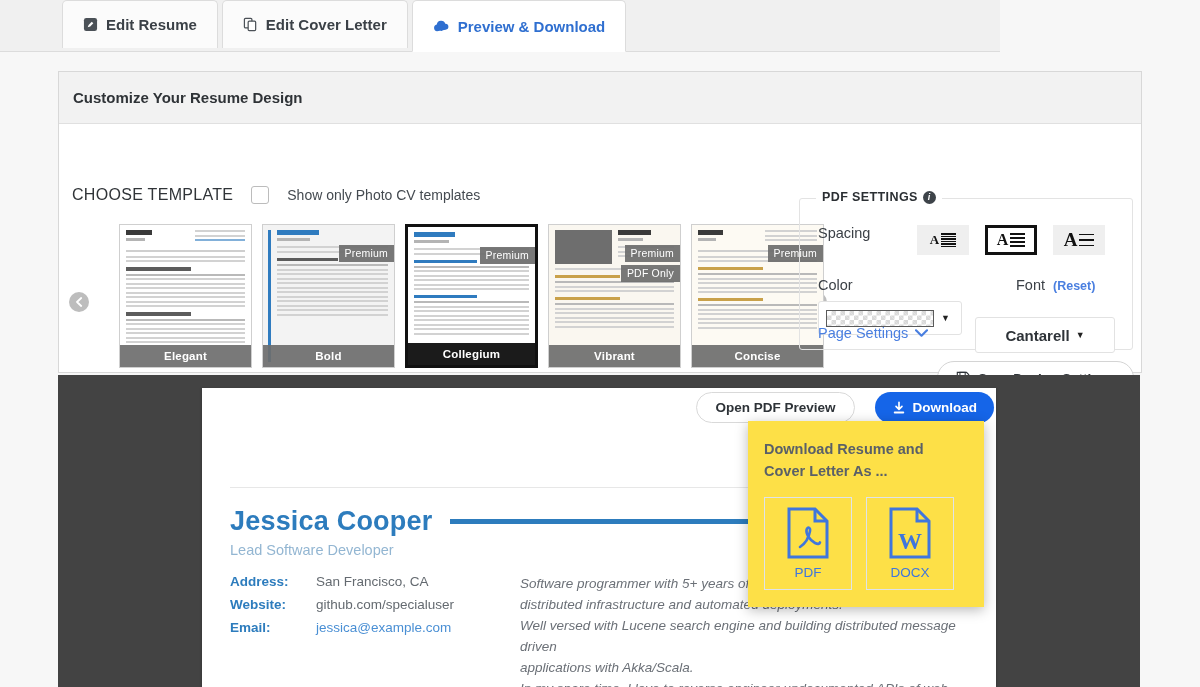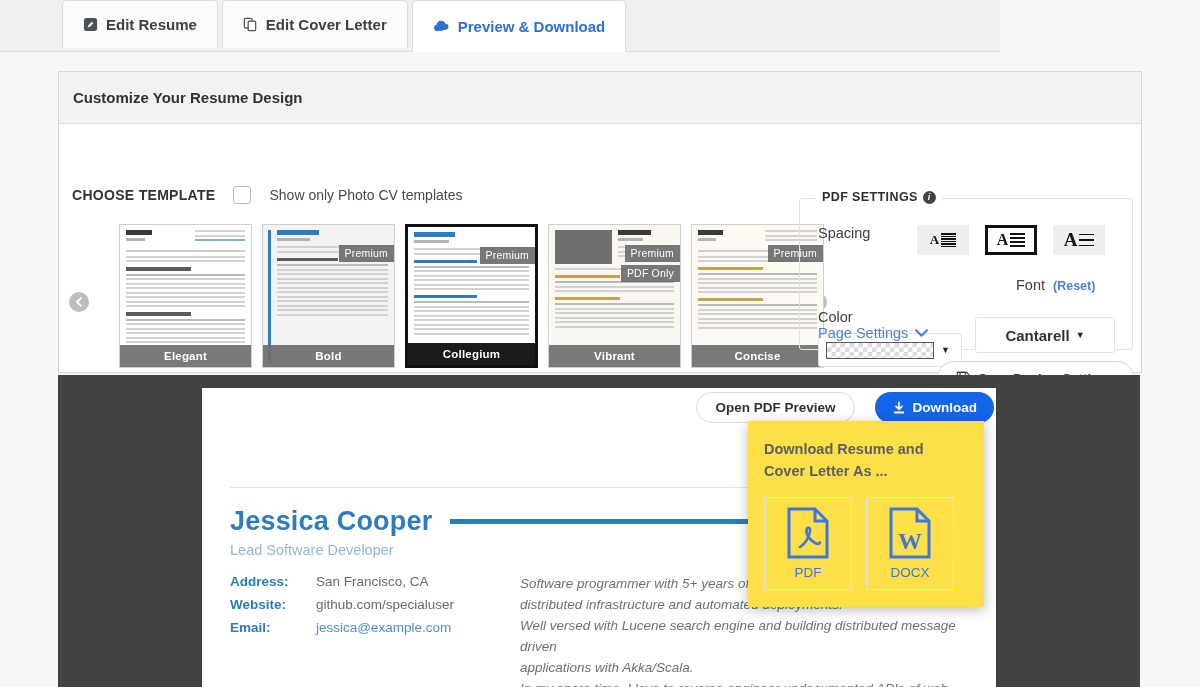--- a/index.html
+++ b/index.html
@@ -57,21 +57,21 @@
     display: flex; align-items: center; padding-left: 14px;
     font-size: 15px; font-weight: bold; color: #2f3337;
   }
   .panel-body { position: relative; height: 249px; }
 
   .choose-row {
     position: absolute; left: 13px; top: 62px;
     display: flex; align-items: center; gap: 18px;
   }
   .choose-label {
-    font-size: 14px; font-weight: bold; color: #303438; letter-spacing: .3px;
+    font-size: 16px; font-weight: normal; color: #303438; letter-spacing: .3px;
   }
   .chk {
     width: 18px; height: 18px; border: 1.5px solid #bcbcbc;
     border-radius: 3px; background: #fff; cursor: pointer;
   }
   .chk-text { font-size: 14px; color: #444a50; }
 
   
   .carousel { position: absolute; left: 60px; top: 100px; width: 716px; height: 150px; }
   .thumbs { display: flex; gap: 10px; }
@@ -152,21 +152,21 @@
   .sp-btns { position: absolute; left: 99px; top: 0; display: flex; gap: 16px; }
   .sp-btn {
     width: 52px; height: 30px; background: #efefef; border: 1px solid #efefef;
     display: flex; align-items: center; justify-content: center; gap: 2px; cursor: pointer;
   }
   .sp-btn.active { background: #fff; border: 3px solid #111; }
   .sp-A { font-family: "Liberation Serif", serif; font-weight: bold; color: #111; }
   .sp-lines { display: flex; flex-direction: column; justify-content: center; }
   .sp-lines i { display: block; background: #111; height: 1.5px; width: 15px; }
 
-  .row-color { position: absolute; left: 18px; top: 78px; margin-top: 32px; }
+  .row-color { position: absolute; left: 18px; top: 78px; }
   .row-font  { position: absolute; left: 175px; top: 78px; }
   .fld-label-row { display: flex; align-items: baseline; gap: 8px; margin-left: 41px; }
   .reset-link { font-size: 12.5px; color: #4a7fe0; font-weight: bold; cursor: pointer; }
   .color-ctl {
     margin-top: 8px; width: 144px; height: 34px; background: #fff;
     border: 1px solid #e2e2e2; border-radius: 3px;
     display: flex; align-items: center; padding: 0 7px; gap: 7px; cursor: pointer;
   }
   .swatch {
     width: 108px; height: 17px; border: 1px solid #5a5a5a;

